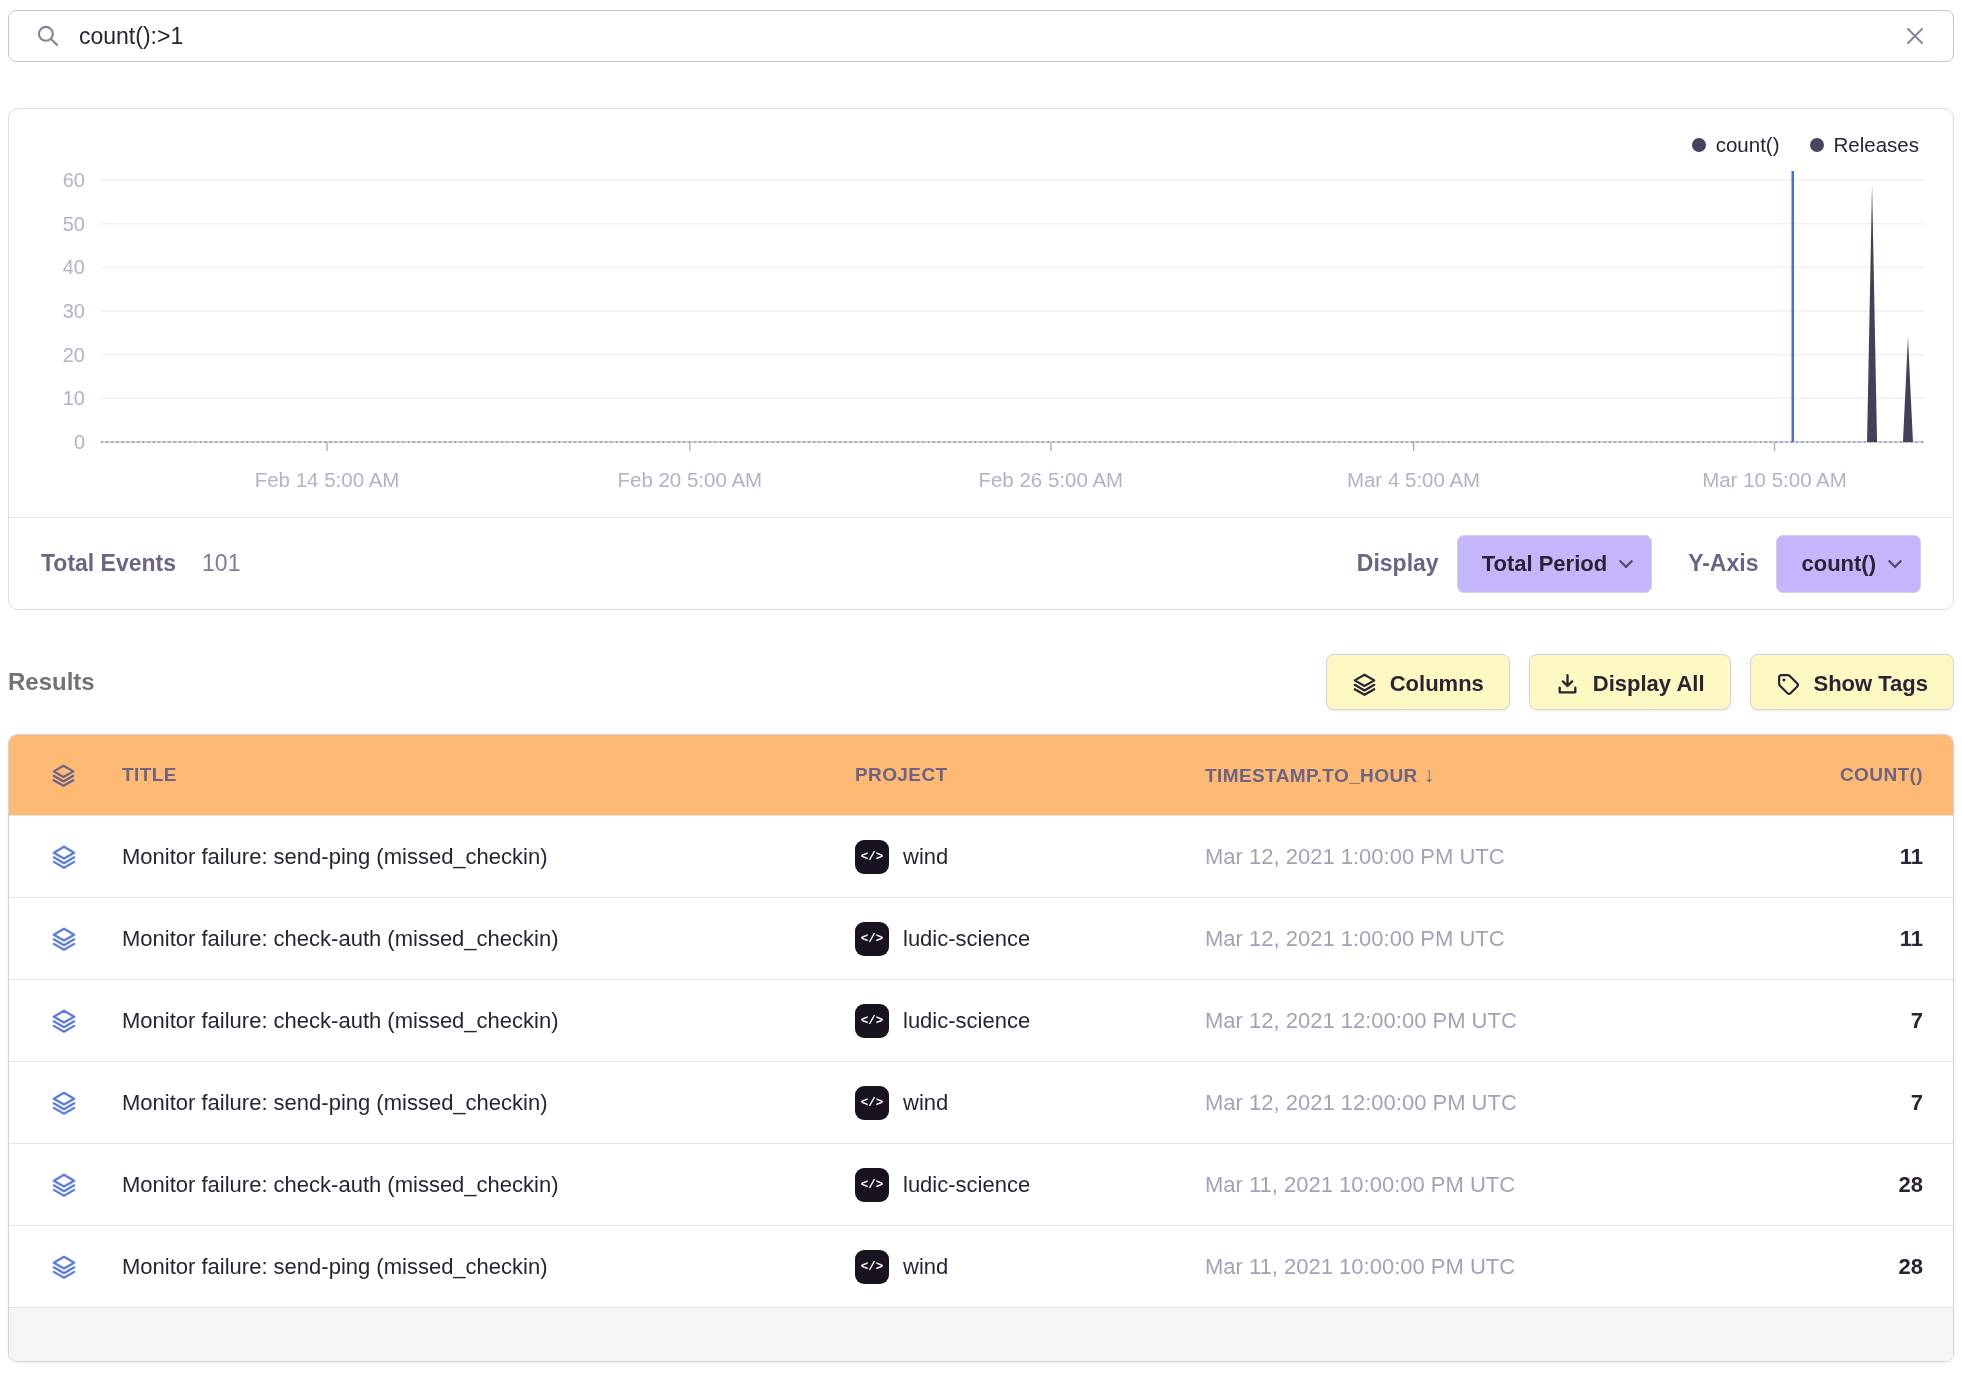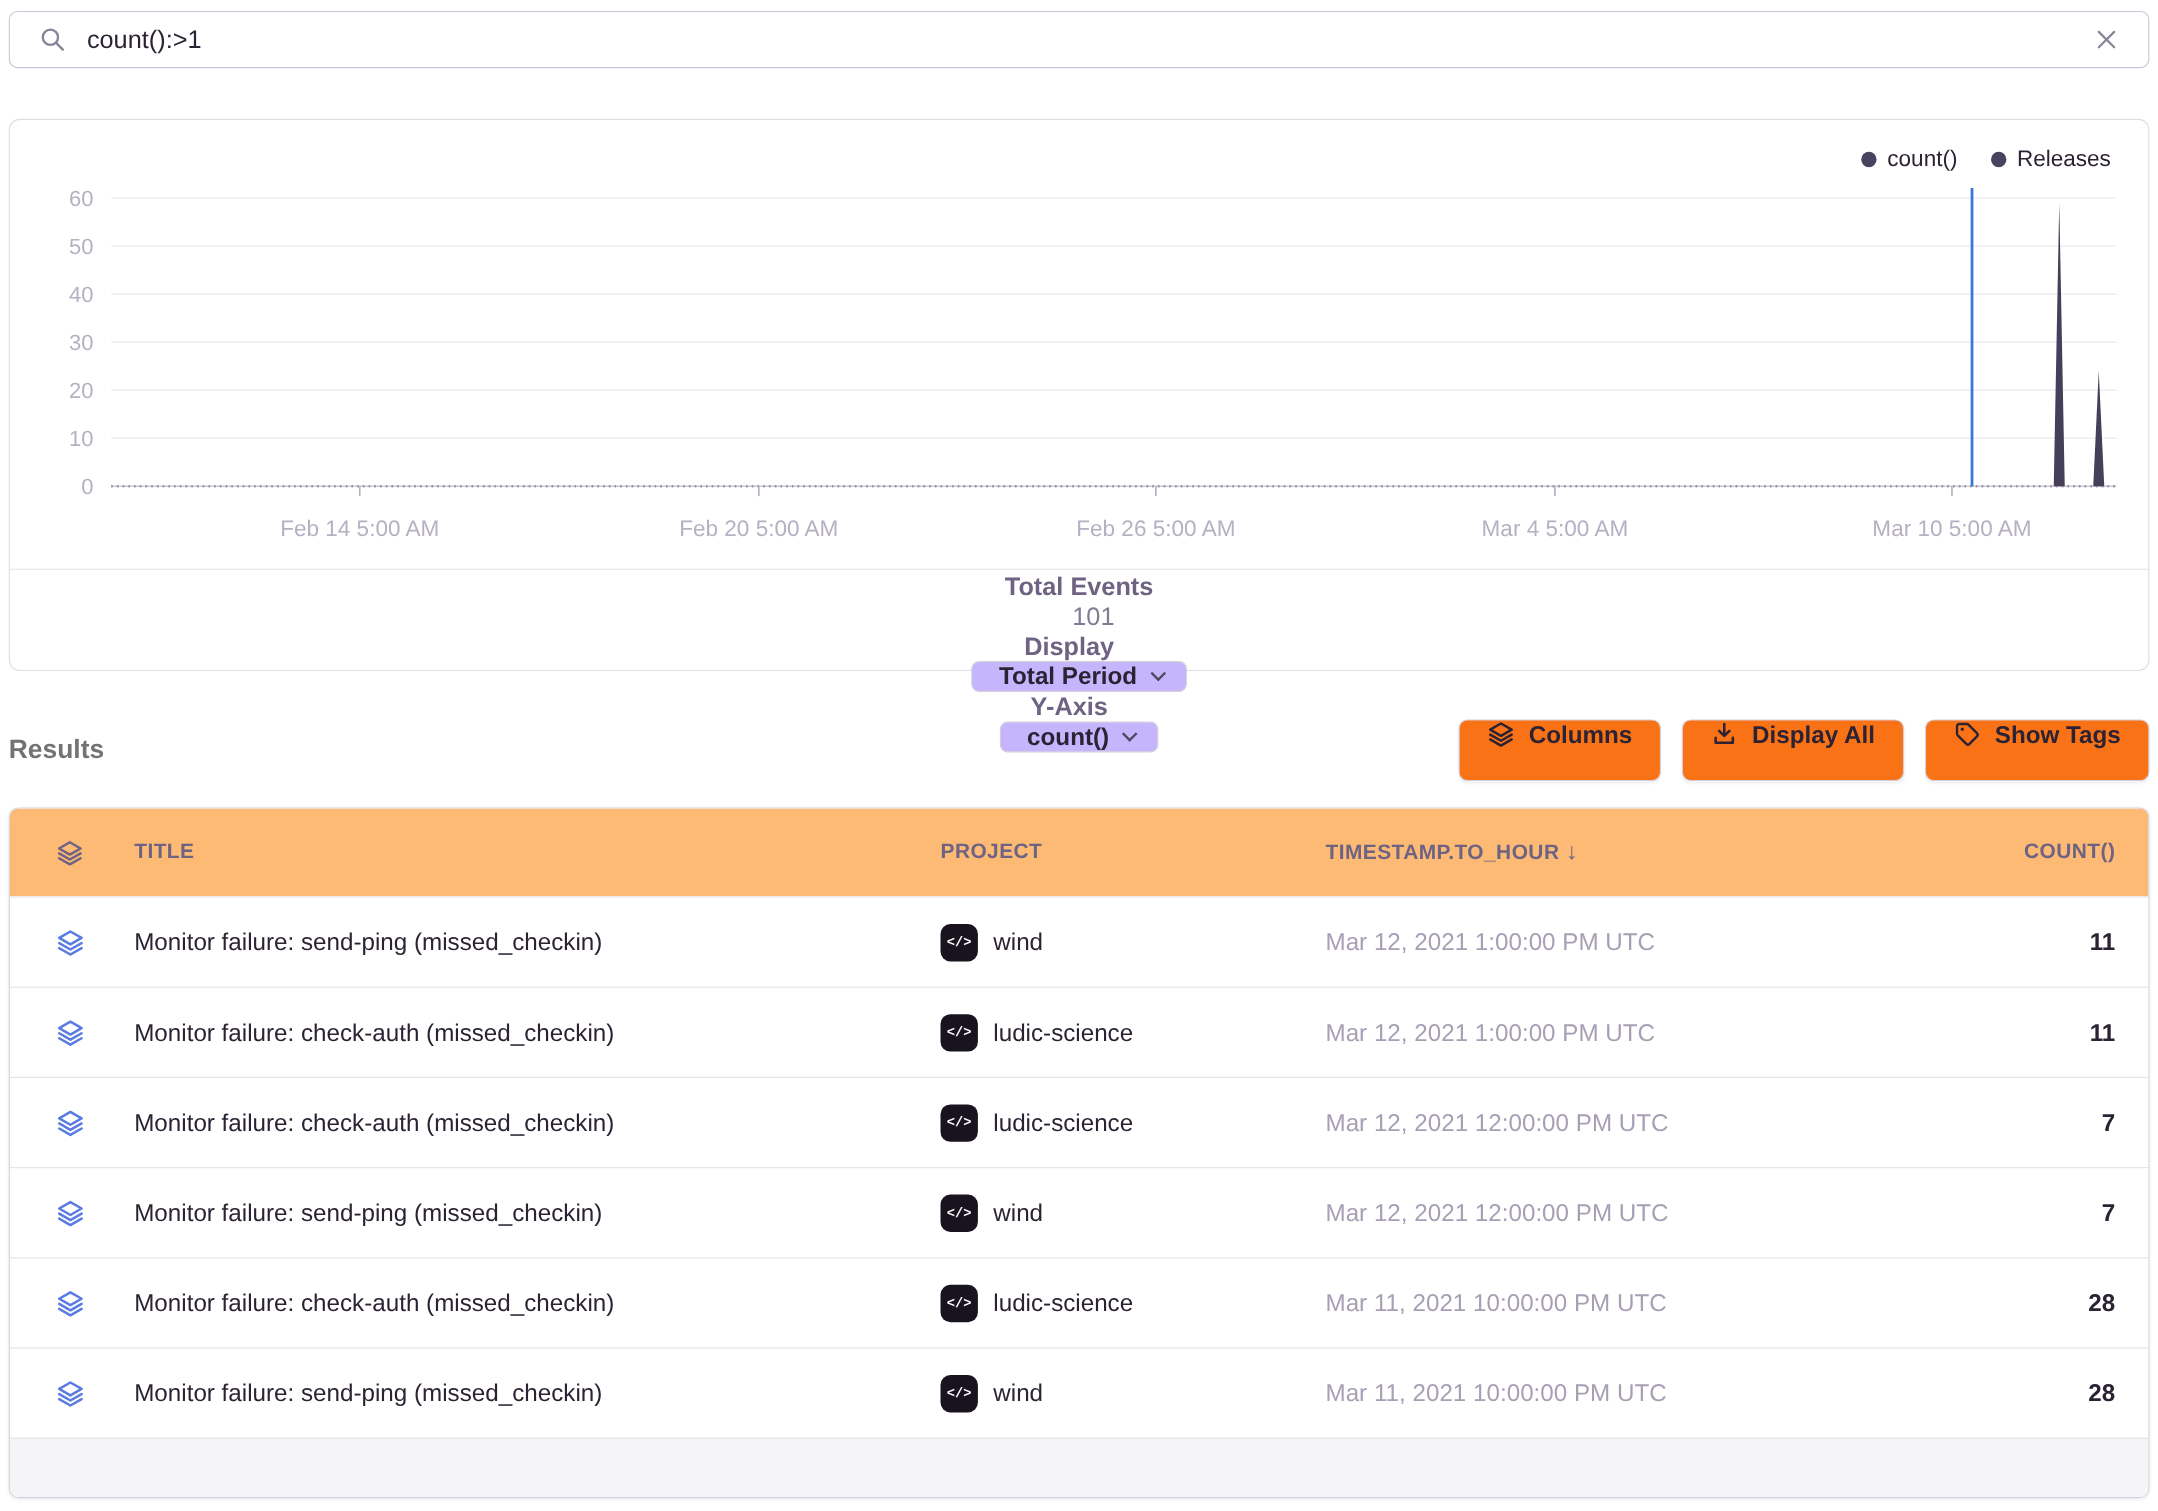--- a/index.html
+++ b/index.html
@@ -16,38 +16,38 @@
 
   
   .chart-panel { margin-top:46px; border:1.5px solid #e0dce6; border-radius:10px; background:#fff; }
   .chart-area { position:relative; height:408px; }
   #chart-svg { position:absolute; left:0; top:0; }
   .legend { position:absolute; top:24px; right:34px; display:flex; gap:30px; align-items:center; }
   .legend-item { display:flex; align-items:center; gap:10px; font-size:20.5px; color:#2b2233; }
   .legend-dot { width:14px; height:14px; border-radius:50%; background:#4a4360; }
 
   .chart-footer { height:92px; border-top:1.5px solid #e7e3ec; display:flex; align-items:center;
-    padding:2px 32px; font-size:23px;flex-direction:column; }
+    padding:13px 32px; font-size:23px; }
   .te-label { font-weight:bold; color:#6e6382; }
   .te-value { margin-left:26px; color:#837b95; }
   .spacer { flex:1; }
   .ctl-label { font-weight:bold; color:#6e6382; margin-right:18px; }
   .dd-btn { display:flex; align-items:center; border:1.5px solid #d5cedc; border-radius:7px;
     height:58px; padding:0 20px 0 24px; background:#c4b5fd; font-size:22px; font-weight:bold;
     color:#2b2233; cursor:pointer; }
   .chev { width:10px; height:10px; border-right:2.5px solid #4f4860; border-bottom:2.5px solid #4f4860;
     transform:rotate(45deg) translate(-2px,-2px); margin-left:14px; }
   .gap36 { width:36px; }
 
   
   .results-row { margin-top:44px; display:flex; align-items:center; }
   .results-title { font-size:24px; font-weight:bold; color:#737373; }
   .tool-btns { display:flex; gap:19px; }
-  .tool-btn { height:56px; border:1.5px solid #d5cedc; border-radius:8px; background:#f97316;
-    display:flex; align-items:flex-start; gap:13px; padding:0 25px; font-size:22px; font-weight:bold;
+  .tool-btn { height:56px; border:1.5px solid #d5cedc; border-radius:8px; background:#fef9c3;
+    display:flex; align-items:flex-end; gap:13px; padding:12px 25px; font-size:22px; font-weight:bold;
     color:#2b2233; cursor:pointer; box-shadow:0 2px 2px rgba(43,34,51,0.05); }
 
   
   .results-table { margin-top:24px; border:1.5px solid #d6d0dd; border-radius:9px;
     overflow:hidden; box-shadow:0 1px 3px rgba(43,34,51,0.07); }
   .t-row { display:grid; grid-template-columns:90px 756px 350px 460px 1fr; align-items:center; }
   .t-head { height:80px; background:#fdba74; }
   .t-head .cell { font-size:19px; font-weight:bold; color:#6e6382; letter-spacing:0.4px; }
   .t-data { height:82px; background:#fff; border-top:1.5px solid #e6e2ec; }
   .cell-icon { padding-left:42px; display:flex; align-items:center; }

